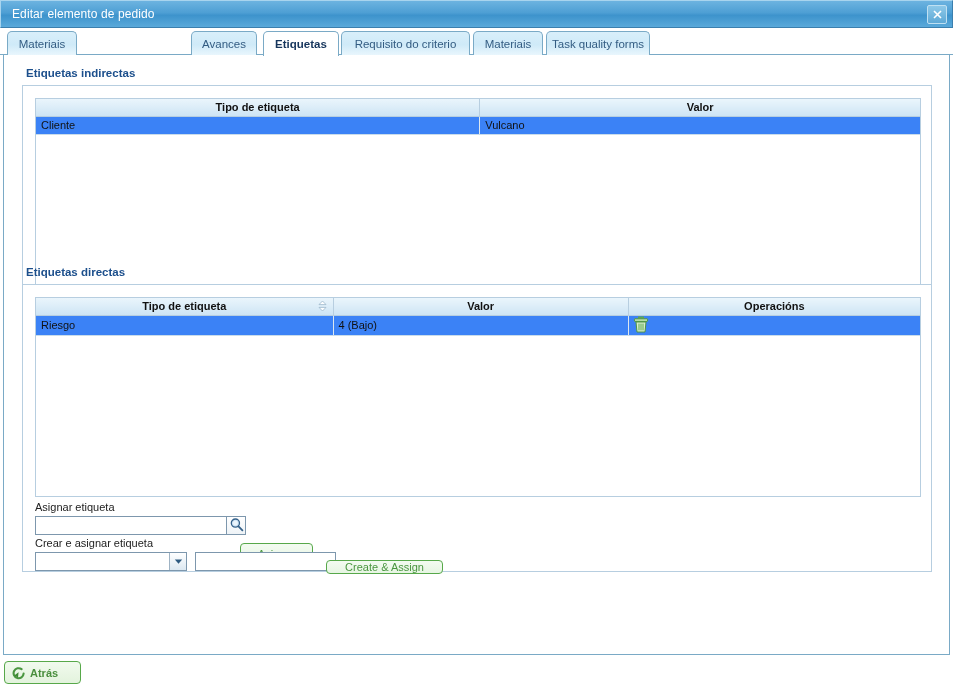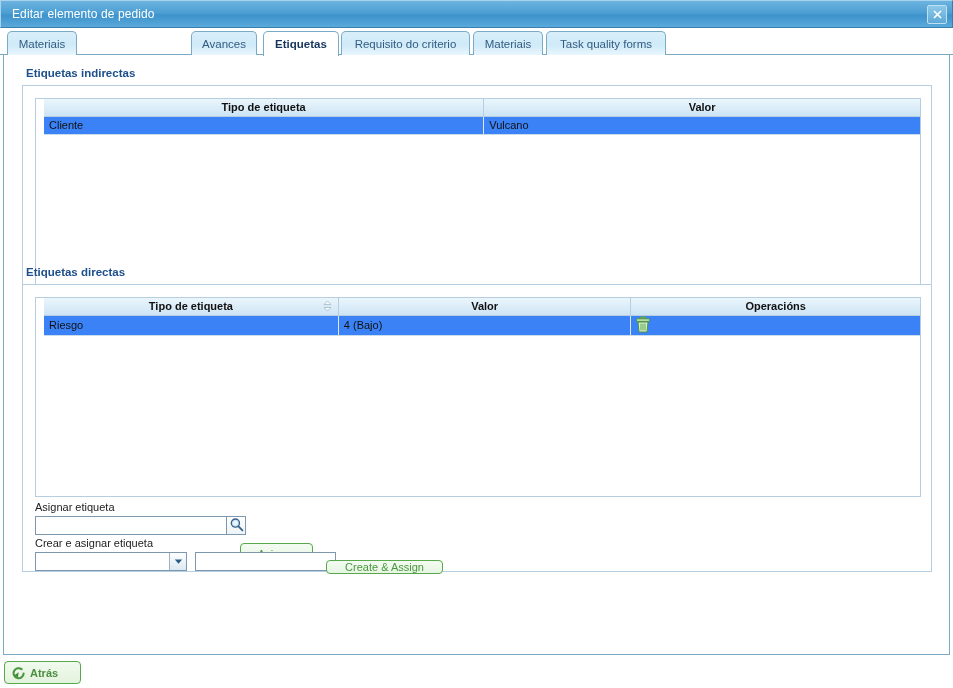--- a/index.html
+++ b/index.html
@@ -107,21 +107,20 @@
     position: absolute;
     border: 1px solid #b7cee0;
     background: #ffffff;
   }
 
   
   .grid {
     position: absolute;
     border: 1px solid #b7cee0;
     background: #ffffff;
-    padding-left: 8px;
   }
   table.tbl {
     width: 100%;
     border-collapse: collapse;
     table-layout: fixed;
   }
   table.tbl th {
     background: linear-gradient(to bottom, #eaf5fc 0%, #dcedf8 50%, #cde4f4 100%);
     border-right: 1px solid #b7cee0;
     border-bottom: 1px solid #b7cee0;
@@ -265,21 +264,21 @@
       </div>
     <div class="tab active" style="left:263px; width:76px;">
         <span>Etiquetas</span>
       </div>
     <div class="tab" style="left:341px; width:129px;">
         <span>Requisito do criterio</span>
       </div>
     <div class="tab" style="left:473px; width:70px;">
         <span>Materiais</span>
       </div>
-    <div class="tab" style="left:546px; width:120px;">
+    <div class="tab" style="left:546px; width:104px;">
         <span>Task quality forms</span>
       </div>
   </div>
 
   <div class="tabpanel">
 
     <div class="section-title" style="left:22px; top:12px;">Etiquetas indirectas</div>
 
     <div class="fieldbox" style="left:18px; top:30px; width:910px; height:222px;">
       <div class="grid" style="left:12px; top:12px; width:886px; height:198px;">

